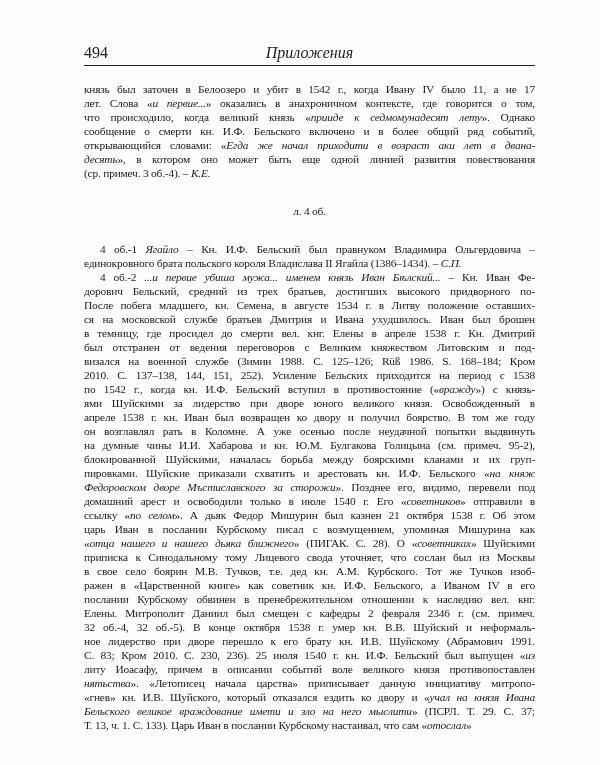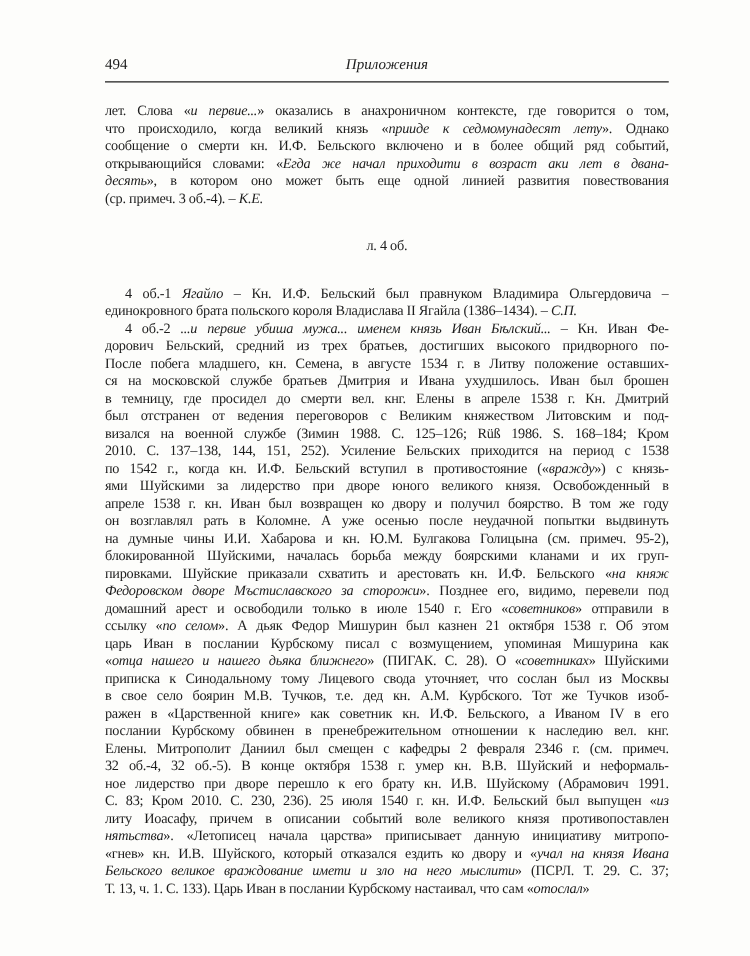--- a/index.html
+++ b/index.html
@@ -16,21 +16,21 @@
   }
   .page {
     box-sizing: border-box;
     width: 600px;
     height: 765px;
     padding: 44px 65px 0 84px;
   }
   .running-header {
     position: relative;
     height: 16px;
-    font-size: 12px;
+    font-size: 16px;
   }
   .page-number {
     position: absolute;
     left: 0;
     top: 0;
   }
   .running-title {
     position: absolute;
     left: 0;
     right: 0;
@@ -70,20 +70,21 @@
 <body>
 
 <div class="page">
   <div class="running-header">
     <span class="page-number">494</span>
     <span class="running-title">Приложения</span>
   </div>
   <hr class="header-rule">
   <div class="textblock">
       <div class="para">
+        <div class="line first"><span>князь был заточен в Белоозеро и убит в 1542 г., когда Ивану IV было 11, а не 17</span></div>
         <div class="line"><span>лет. Слова «</span><em>и первие...</em><span>» оказались в анахроничном контексте, где говорится о том,</span></div>
         <div class="line"><span>что происходило, когда великий князь «</span><em>прииде к седмомунадесят лету</em><span>». Однако</span></div>
         <div class="line"><span>сообщение о смерти кн. И.Ф. Бельского включено и в более общий ряд событий,</span></div>
         <div class="line"><span>открывающийся словами: «</span><em>Егда же начал приходити в возраст аки лет в двана-</em></div>
         <div class="line"><em>десять</em><span>», в котором оно может быть еще одной линией развития повествования</span></div>
         <div class="line last"><span>(ср. примеч. 3 об.-4). – </span><em>К.Е.</em></div>
       </div>
       <div class="para center">
         <div class="line last first"><span>л. 4 об.</span></div>
       </div>

